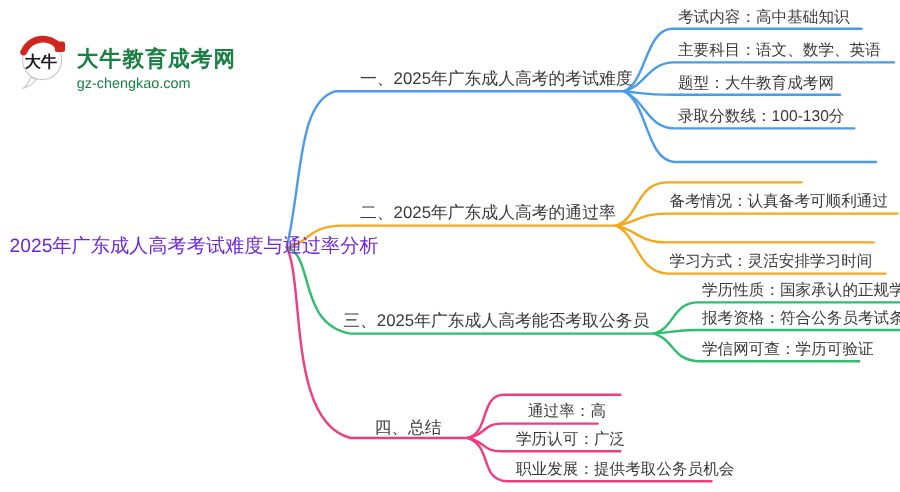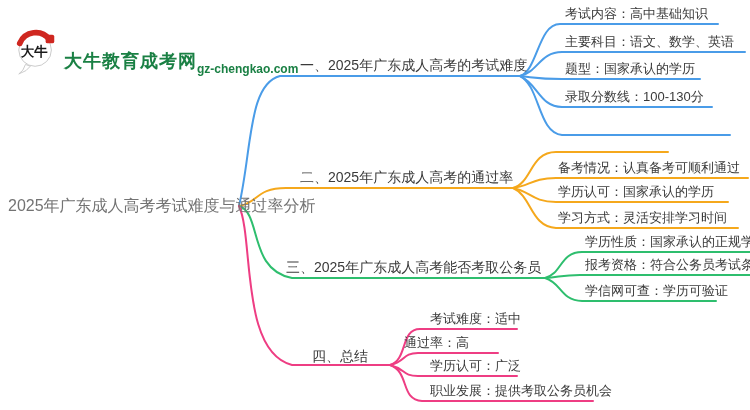--- a/index.html
+++ b/index.html
@@ -3,28 +3,28 @@
 <meta charset="utf-8">
 <style>
   html,body{margin:0;padding:0;background:#fff;}
   .canvas{
     position:relative;width:750px;height:410px;overflow:hidden;background:#fff;
     font-family:"Liberation Sans","DejaVu Sans",sans-serif;
   }
   .wires{position:absolute;left:0;top:0;width:750px;height:410px;}
   .wires path{fill:none;stroke-width:2;stroke-linecap:round;}
   .node{position:absolute;color:#3a3a3a;white-space:nowrap;line-height:1.15;}
-  .root-node{font-size:16px;color:#737373;text-align:center;}
+  .root-node{font-size:16px;color:#6d28d9;text-align:center;}
   .branch-node{font-size:14px;}
   .child-node{font-size:13px;text-align:center;}
   .logo{position:absolute;left:14px;top:24px;display:flex;align-items:flex-end;}
   .logo-badge{width:46px;height:52px;}
-  .logo-text{margin-left:4px;display:flex;flex-direction:row;}
+  .logo-text{margin-left:4px;display:flex;flex-direction:column;}
   .logo-name{font-size:18px;font-weight:bold;letter-spacing:1px;}
-  .logo-url{font-size:12px;font-weight:bold;margin-top:13px;}
+  .logo-url{font-size:12px;font-weight:normal;margin-top:1px;}
 </style>
 </head>
 <body>
 
 <div class="canvas">
 
   <svg class="wires" viewBox="0 0 750 410">
     <g stroke="#4a9ce8">
       <path d="M239,206 C252,150 248,84 280,76 L520,76"></path>
       <path d="M520,76 C538,70 538,24 560,24 L718,24"></path>
@@ -71,29 +71,27 @@
 
   <div class="node root-node" style="left:8px;top:197px">2025年广东成人高考考试难度与通过率分析</div>
 
   <div class="node branch-node" style="left:300px;top:57px">一、2025年广东成人高考的考试难度</div>
   <div class="node branch-node" style="left:300px;top:169px">二、2025年广东成人高考的通过率</div>
   <div class="node branch-node" style="left:286px;top:259px">三、2025年广东成人高考能否考取公务员</div>
   <div class="node branch-node" style="left:312px;top:348px">四、总结</div>
 
   <div class="node child-node" style="left:565px;top:7px">考试内容：高中基础知识</div>
   <div class="node child-node" style="left:565px;top:35px">主要科目：语文、数学、英语</div>
-  <div class="node child-node" style="left:565px;top:62px">题型：国家承认的学历</div>
+  <div class="node child-node" style="left:565px;top:62px">题型：大牛教育成考网</div>
   <div class="node child-node" style="left:565px;top:90px">录取分数线：100-130分</div>
 
   <div class="node child-node" style="left:558px;top:161px">备考情况：认真备考可顺利通过</div>
-  <div class="node child-node" style="left:558px;top:185px">学历认可：国家承认的学历</div>
   <div class="node child-node" style="left:558px;top:211px">学习方式：灵活安排学习时间</div>
 
   <div class="node child-node" style="left:585px;top:235px">学历性质：国家承认的正规学历</div>
   <div class="node child-node" style="left:585px;top:258px">报考资格：符合公务员考试条件</div>
   <div class="node child-node" style="left:585px;top:284px">学信网可查：学历可验证</div>
 
-  <div class="node child-node" style="left:430px;top:312px">考试难度：适中</div>
-  <div class="node child-node" style="left:404px;top:336px">通过率：高</div>
+  <div class="node child-node" style="left:440px;top:336px">通过率：高</div>
   <div class="node child-node" style="left:430px;top:384px">职业发展：提供考取公务员机会</div>
   <div class="node child-node" style="left:430px;top:359px">学历认可：广泛</div>
 
 </div>
 
 </body></html>

